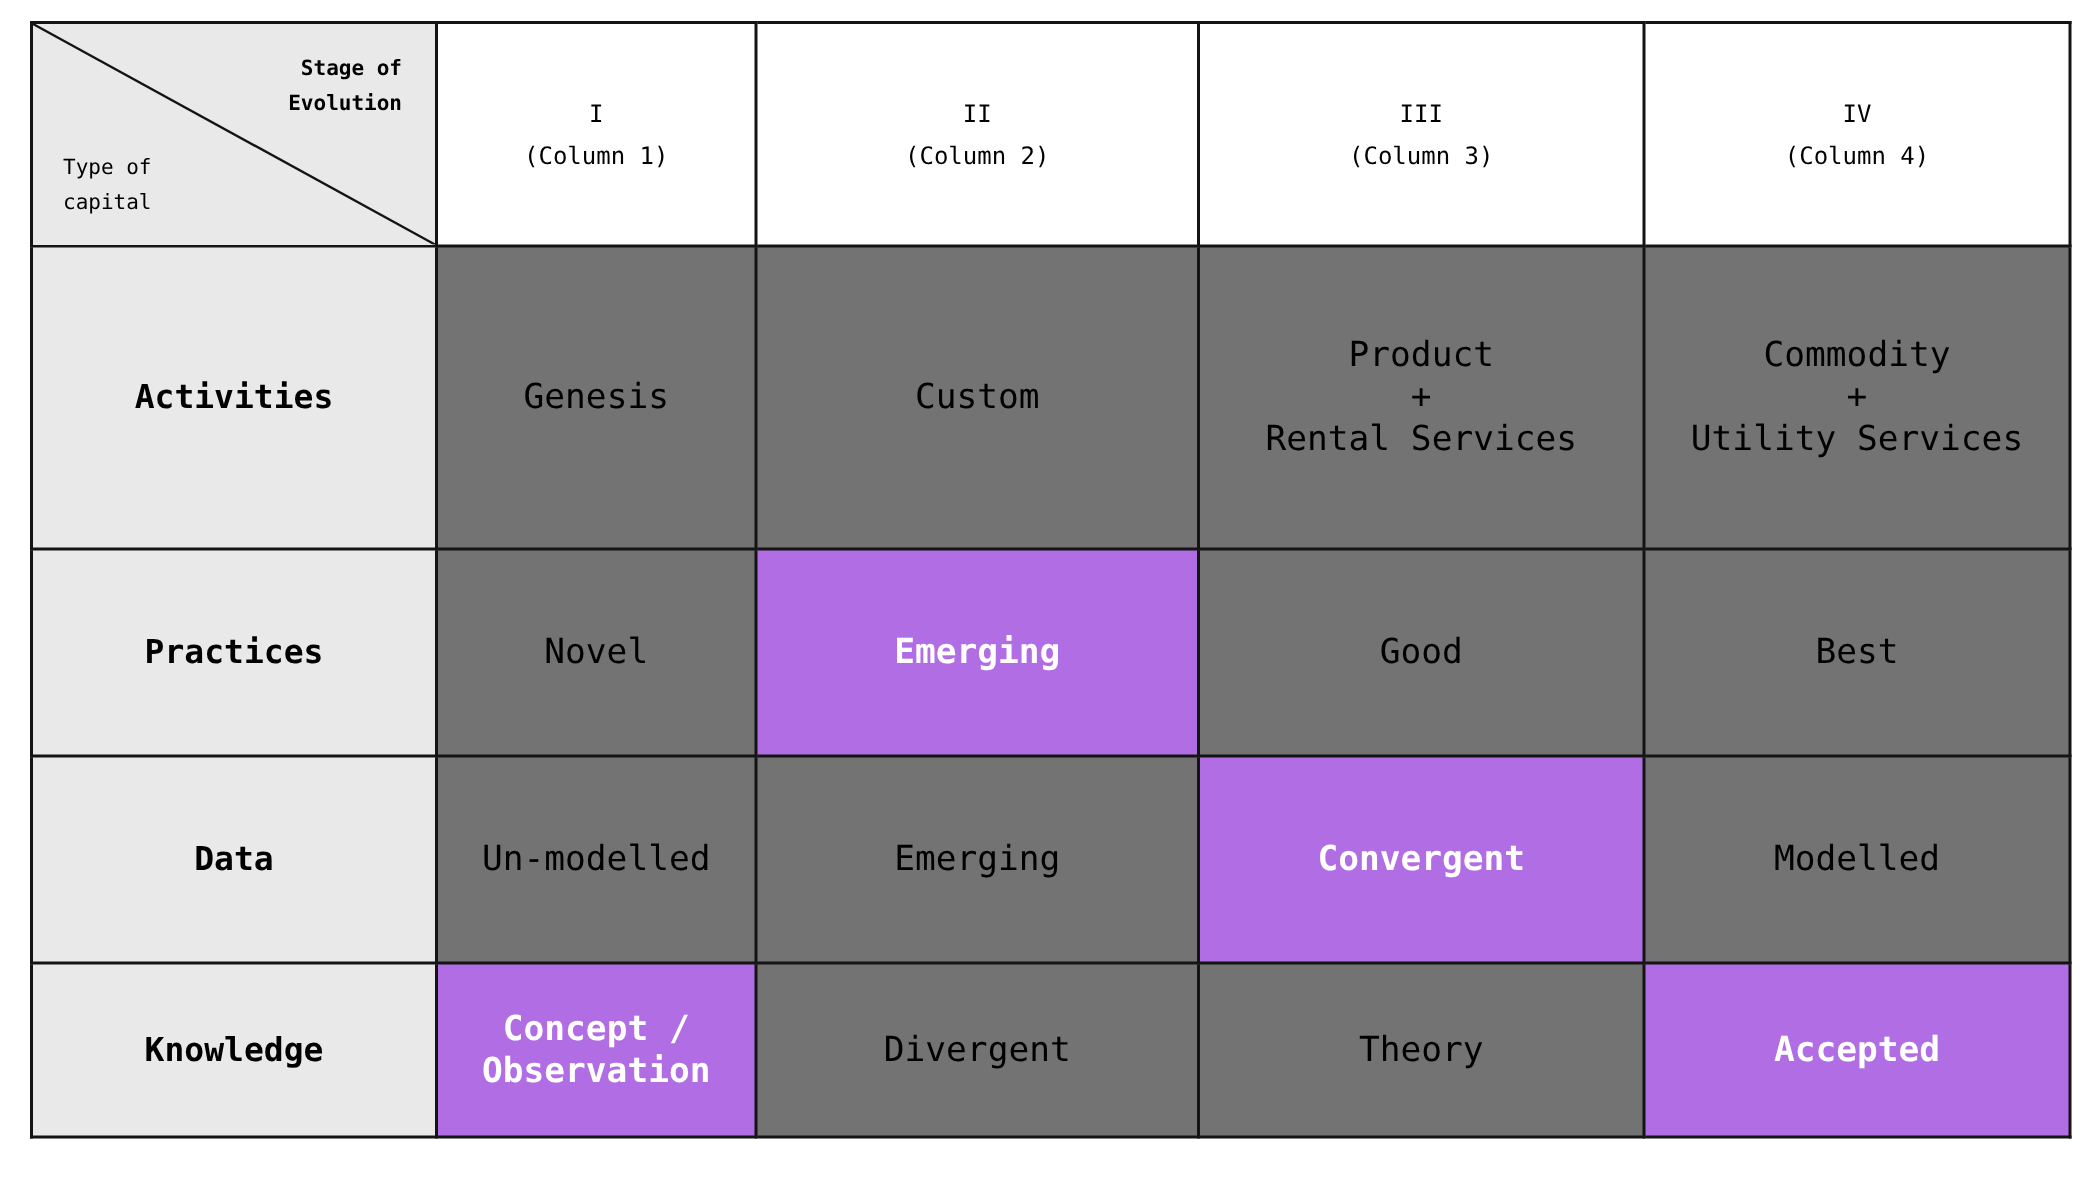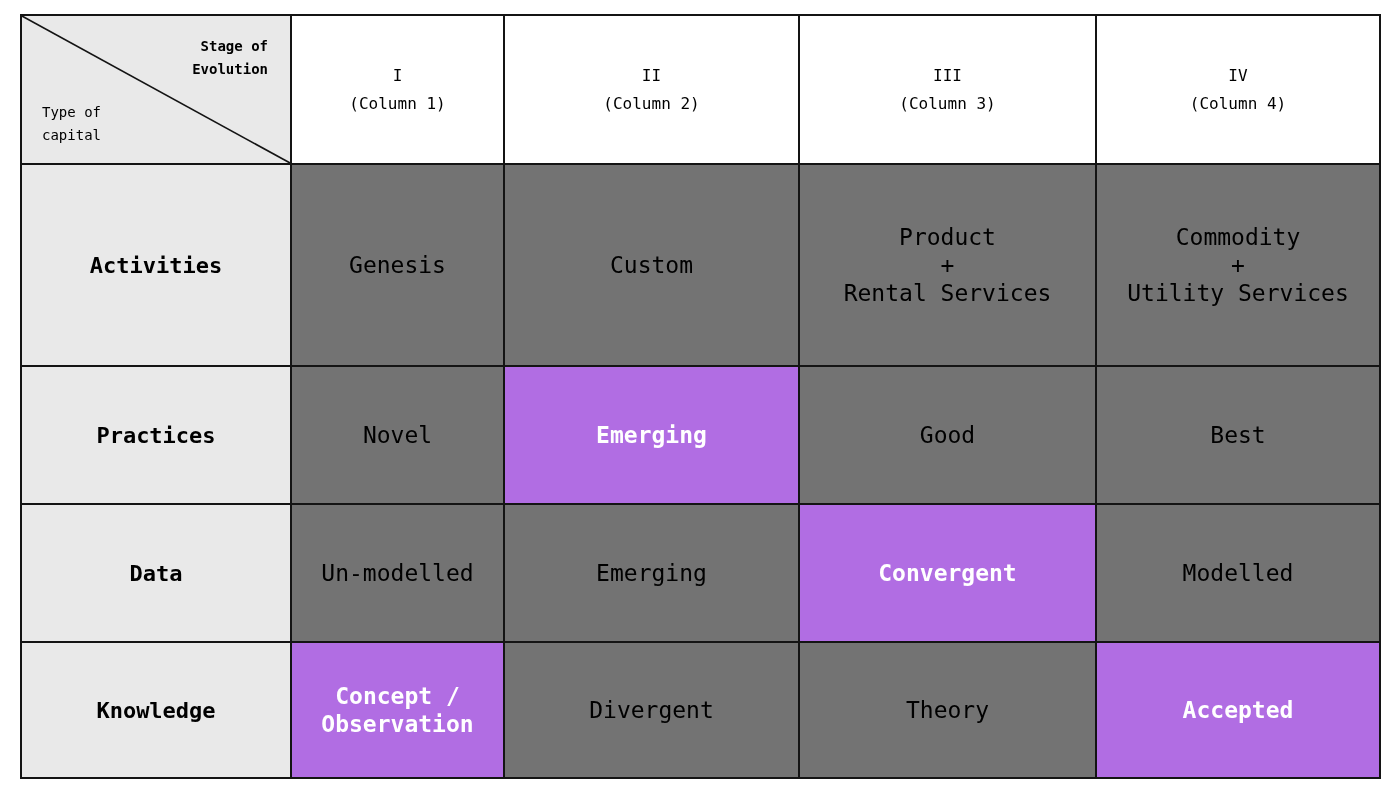--- a/index.html
+++ b/index.html
@@ -25,21 +25,21 @@
   }
   col.c0{width:270px;}
   col.c1{width:213px;}
   col.c2{width:295px;}
   col.c3{width:297px;}
   col.c4{width:284px;}
   tr.r-head{height:149px;}
   tr.r0{height:202px;}
   tr.r1{height:138px;}
   tr.r2{height:138px;margin-top:20px;}
-  tr.r3{height:136px;border-radius:12px;}
+  tr.r3{height:116px;border-radius:12px;}
   th,td{
     border:2px solid var(--border);
     padding:0;
     text-align:center;
     vertical-align:middle;
   }
   th.corner{
     background:var(--gray);
     position:relative;
   }

